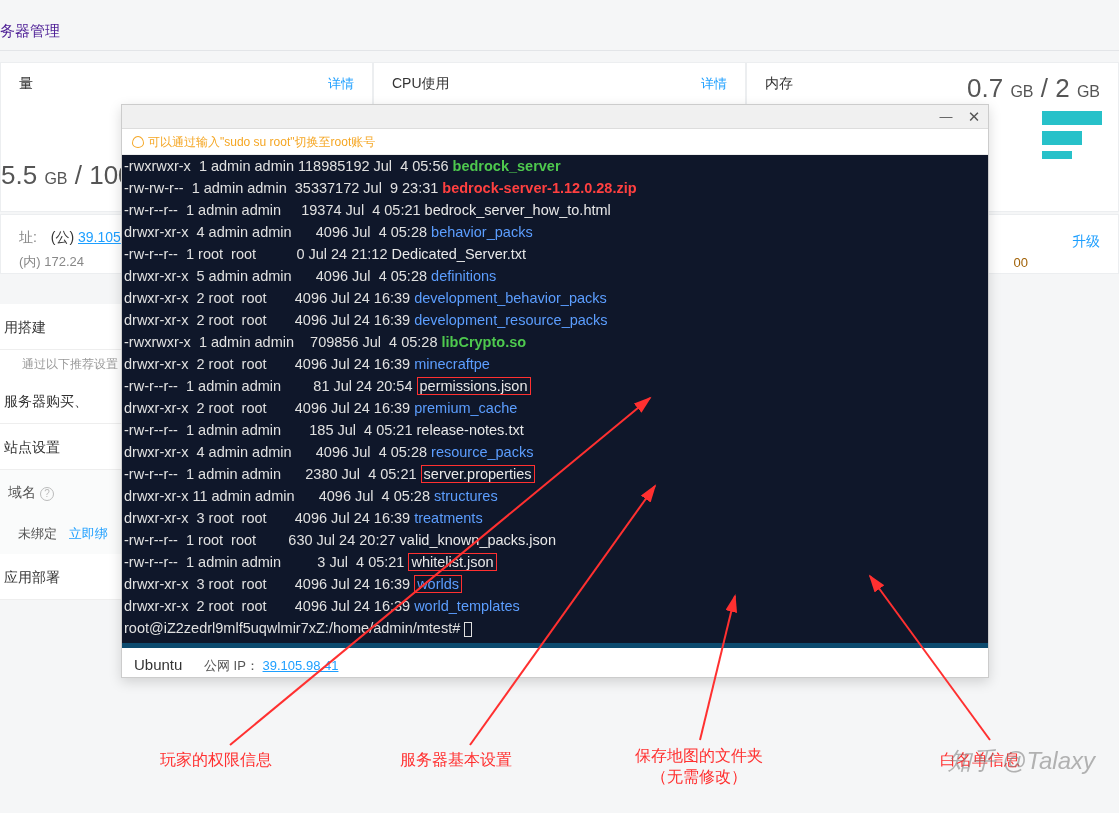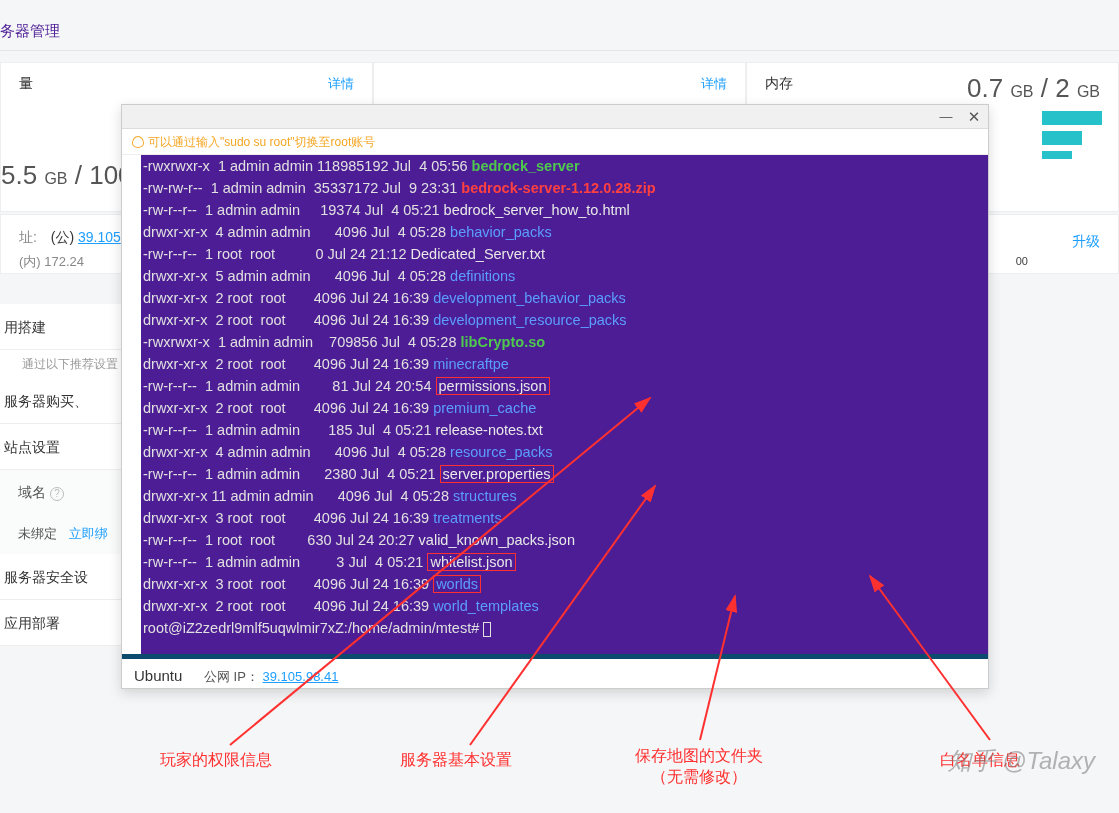--- a/index.html
+++ b/index.html
@@ -25,34 +25,34 @@
 
 .row2 { position:absolute; top:214px; left:0; width:100%; background:#fff; border:1px solid #eceef0; padding:14px 18px; height:60px; font-size:14px; color:#333; }
 .row2 .lbl { color:#888; margin-right:10px; }
 .row2 a { color:#1e9fff; text-decoration:underline; }
 .row2 .upg { position:absolute; right:18px; top:18px; color:#1e9fff; cursor:pointer; }
 .row2 .line2 { margin-top:6px; color:#888; font-size:13px; }
 
 .side { position:absolute; left:0; top:304px; width:160px; font-size:14px; color:#333; }
 .side-item { height:46px; line-height:46px; padding-left:4px; border-bottom:1px solid #eee; background:#fff; }
 .side-desc { font-size:12px; color:#999; line-height:28px; background:#fff; padding-left:22px; }
-.side-sub { height:44px; line-height:44px; padding-left:18px; background:#fafbfb; font-size:14px; color:#555; }
+.side-sub { height:44px; line-height:44px; padding-left:8px; background:#fafbfb; font-size:14px; color:#555; }
 .side-sub .q { display:inline-block; width:14px; height:14px; border:1px solid #bbb; border-radius:50%; font-size:10px; color:#bbb; text-align:center; line-height:12px; margin-left:4px; }
 .side-bind { font-size:13px; color:#555; padding-left:18px; height:40px; line-height:40px; background:#fafbfb; }
 .side-bind a { color:#1e9fff; margin-left:8px; }
 
 
 .term-win { position:absolute; left:121px; top:104px; width:868px; background:#fff; border:1px solid #ccc; box-shadow:0 4px 12px rgba(0,0,0,.15); }
 .term-titlebar { height:24px; background:#f0f0f0; border-bottom:1px solid #ddd; display:flex; justify-content:flex-end; align-items:center; }
 .term-btn { width:28px; height:22px; text-align:center; line-height:22px; font-size:13px; color:#555; cursor:pointer; }
 .term-btn.close { font-size:15px; }
 .term-notice { height:26px; line-height:26px; background:#fff; font-size:12px; color:#f5a623; padding-left:10px; border-bottom:1px solid #eee; }
 .term-notice .bell { display:inline-block; width:12px; height:12px; border:1px solid #f5a623; border-radius:50% 50% 50% 50%/60% 60% 40% 40%; position:relative; top:2px; margin-right:4px; }
 
-.term-body { background:#4c1d95; padding:0 2px 15px 2px; font-family:Consolas,"Courier New",monospace; font-size:14.5px; line-height:22px; color:#e0e0e0; white-space:pre; overflow:hidden; position:relative;margin-left:19px; }
+.term-body { background:#0f172a; padding:0 2px 4px 2px; font-family:Consolas,"Courier New",monospace; font-size:14.5px; line-height:22px; color:#e0e0e0; white-space:pre; overflow:hidden; position:relative; }
 .tn-blue { color:#5c9eff; }
 .tn-green { color:#4ec94e; font-weight:bold; }
 .tn-red { color:#ff4040; font-weight:bold; }
 .tn-w { color:#e8e8e8; }
 .box-red { border:1px solid #ff3030; padding:0 2px; }
 .cursor { display:inline-block; width:8px; height:15px; border:1px solid #e0e0e0; vertical-align:middle; }
 
 .term-footer { height:34px; line-height:34px; padding:0 12px; font-size:13px; color:#555; border-top:5px solid #0c4a6e; }
 .term-footer .os { font-size:15px; color:#333; margin-right:18px; }
 .term-footer a { color:#1e9fff; text-decoration:underline; }
@@ -70,20 +70,21 @@
   <div class="dash-title">务器管理</div>
   <div class="hr"></div>
 
   <div class="card-row">
     <div class="card">
       <div class="card-lbl">量</div>
       <div class="card-det">详情</div>
       <div class="disk-big"><span id="diskv">5.5 <span class="u">GB</span> / 100</span></div>
     </div>
     <div class="card">
+      <div class="card-lbl">CPU使用</div>
       <div class="card-det">详情</div>
       <div class="spark">
         <svg viewBox="0 0 200 40">
             <polyline fill="none" stroke="#27c1c9" stroke-width="2" points="0,36 30,34 60,36 90,32 110,12 120,34 150,36 180,35 200,36"></polyline>
           </svg>
       </div>
     </div>
     <div class="card">
       <div class="card-lbl">内存</div>
       <div class="mem-big"><span id="memv">0.7 <span class="u">GB</span> / 2 <span class="u">GB</span></span></div>
@@ -97,34 +98,33 @@
 
   <div class="row2">
     <span class="lbl">址:</span>
     <span>(公)</span>
     <a>39.105</a>
     <div class="line2">
       <span>(内)</span>
       <span>172.24</span>
     </div>
     <span class="upg">升级</span>
-    <span style="position:absolute;right:90px;top:40px;color:#404040;font-size:11px">00</span>
+    <span style="position:absolute;right:90px;top:40px;color:#a16207;font-size:13px">00</span>
   </div>
 
   <div class="side">
     <div class="side-item">用搭建</div>
     <div class="side-desc">通过以下推荐设置</div>
     <div class="side-item">服务器购买、</div>
     <div class="side-item">站点设置</div>
     <div class="side-sub"><span>域名</span><span class="q">?</span></div>
     <div class="side-bind">
       <span>未绑定</span>
       <a>立即绑</a>
     </div>
-    <div class="side-item">服务器安全设</div>
     <div class="side-item">应用部署</div>
   </div>
 </div>
 
 <div class="term-win">
   <div class="term-titlebar">
     <div class="term-btn">—</div>
     <div class="term-btn close">✕</div>
   </div>
   <div class="term-notice">

